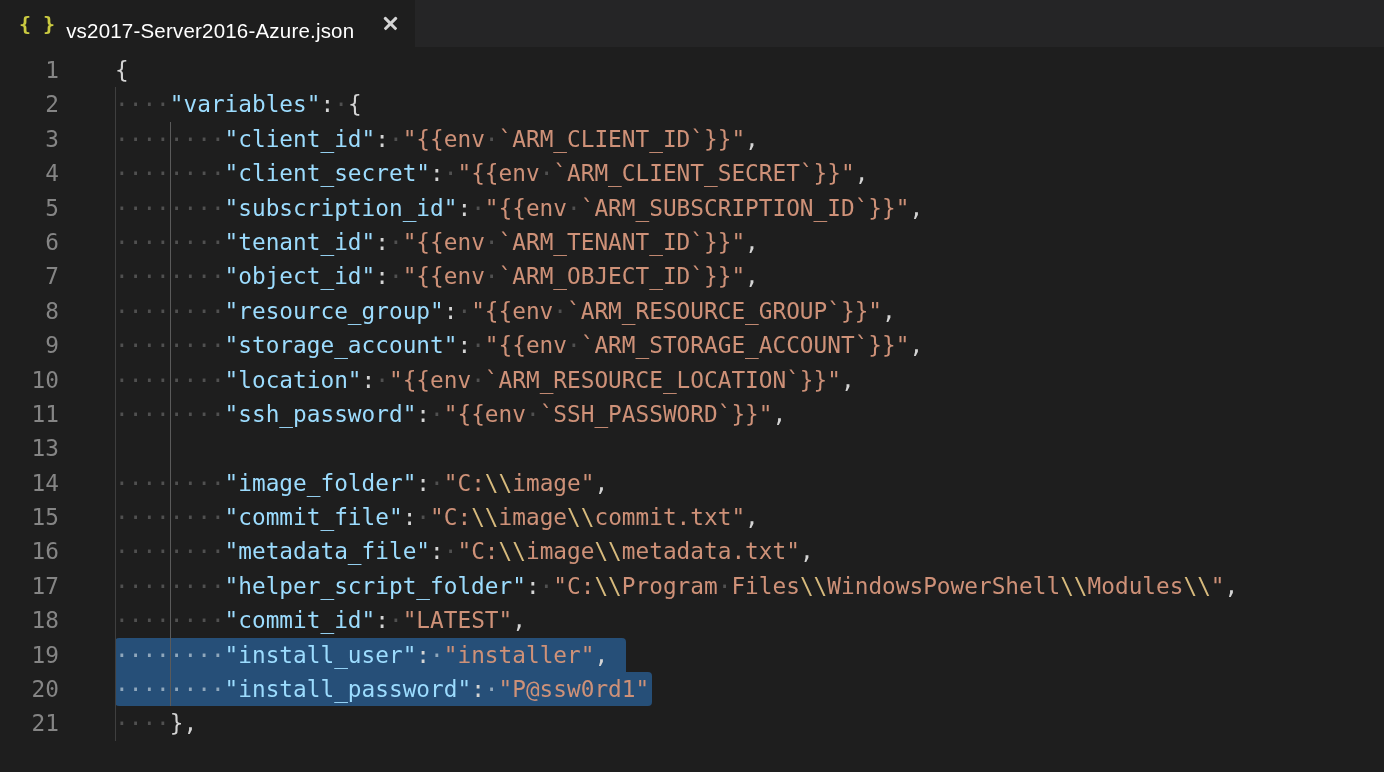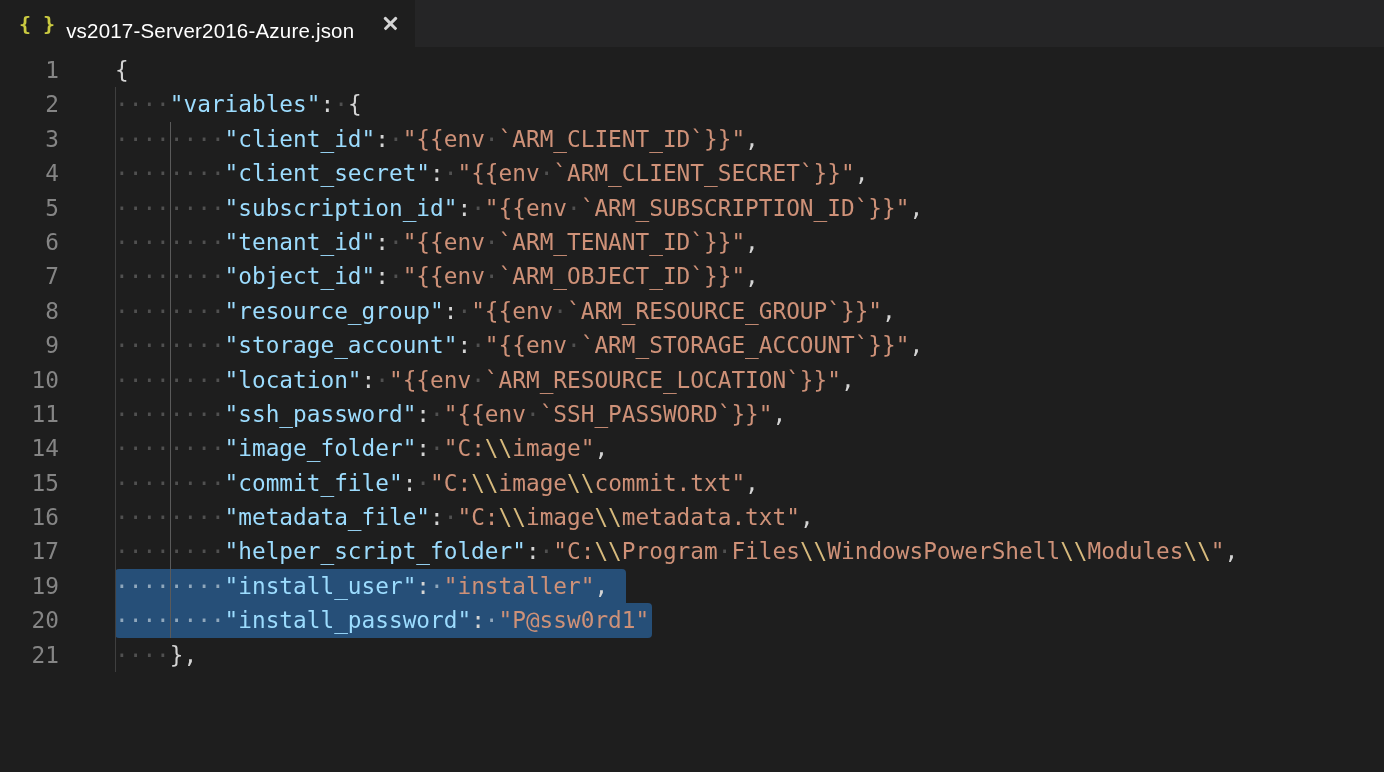--- a/index.html
+++ b/index.html
@@ -60,22 +60,24 @@
         <div class="line"><div class="gutter">2</div><div class="line-content"><div class="guide g0"></div><span class="code"><span class="ws">····</span><span class="tok-k">"variables"</span><span class="tok-p">:</span><span class="ws">·</span><span class="tok-p">{</span></span></div></div>
         <div class="line"><div class="gutter">3</div><div class="line-content"><div class="guide g0"></div><div class="guide g4"></div><span class="code"><span class="ws">········</span><span class="tok-k">"client_id"</span><span class="tok-p">:</span><span class="ws">·</span><span class="tok-s">"{{env</span><span class="ws">·</span><span class="tok-s">`ARM_CLIENT_ID`}}"</span><span class="tok-p">,</span></span></div></div>
         <div class="line"><div class="gutter">4</div><div class="line-content"><div class="guide g0"></div><div class="guide g4"></div><span class="code"><span class="ws">········</span><span class="tok-k">"client_secret"</span><span class="tok-p">:</span><span class="ws">·</span><span class="tok-s">"{{env</span><span class="ws">·</span><span class="tok-s">`ARM_CLIENT_SECRET`}}"</span><span class="tok-p">,</span></span></div></div>
         <div class="line"><div class="gutter">5</div><div class="line-content"><div class="guide g0"></div><div class="guide g4"></div><span class="code"><span class="ws">········</span><span class="tok-k">"subscription_id"</span><span class="tok-p">:</span><span class="ws">·</span><span class="tok-s">"{{env</span><span class="ws">·</span><span class="tok-s">`ARM_SUBSCRIPTION_ID`}}"</span><span class="tok-p">,</span></span></div></div>
         <div class="line"><div class="gutter">6</div><div class="line-content"><div class="guide g0"></div><div class="guide g4"></div><span class="code"><span class="ws">········</span><span class="tok-k">"tenant_id"</span><span class="tok-p">:</span><span class="ws">·</span><span class="tok-s">"{{env</span><span class="ws">·</span><span class="tok-s">`ARM_TENANT_ID`}}"</span><span class="tok-p">,</span></span></div></div>
         <div class="line"><div class="gutter">7</div><div class="line-content"><div class="guide g0"></div><div class="guide g4"></div><span class="code"><span class="ws">········</span><span class="tok-k">"object_id"</span><span class="tok-p">:</span><span class="ws">·</span><span class="tok-s">"{{env</span><span class="ws">·</span><span class="tok-s">`ARM_OBJECT_ID`}}"</span><span class="tok-p">,</span></span></div></div>
         <div class="line"><div class="gutter">8</div><div class="line-content"><div class="guide g0"></div><div class="guide g4"></div><span class="code"><span class="ws">········</span><span class="tok-k">"resource_group"</span><span class="tok-p">:</span><span class="ws">·</span><span class="tok-s">"{{env</span><span class="ws">·</span><span class="tok-s">`ARM_RESOURCE_GROUP`}}"</span><span class="tok-p">,</span></span></div></div>
         <div class="line"><div class="gutter">9</div><div class="line-content"><div class="guide g0"></div><div class="guide g4"></div><span class="code"><span class="ws">········</span><span class="tok-k">"storage_account"</span><span class="tok-p">:</span><span class="ws">·</span><span class="tok-s">"{{env</span><span class="ws">·</span><span class="tok-s">`ARM_STORAGE_ACCOUNT`}}"</span><span class="tok-p">,</span></span></div></div>
         <div class="line"><div class="gutter">10</div><div class="line-content"><div class="guide g0"></div><div class="guide g4"></div><span class="code"><span class="ws">········</span><span class="tok-k">"location"</span><span class="tok-p">:</span><span class="ws">·</span><span class="tok-s">"{{env</span><span class="ws">·</span><span class="tok-s">`ARM_RESOURCE_LOCATION`}}"</span><span class="tok-p">,</span></span></div></div>
         <div class="line"><div class="gutter">11</div><div class="line-content"><div class="guide g0"></div><div class="guide g4"></div><span class="code"><span class="ws">········</span><span class="tok-k">"ssh_password"</span><span class="tok-p">:</span><span class="ws">·</span><span class="tok-s">"{{env</span><span class="ws">·</span><span class="tok-s">`SSH_PASSWORD`}}"</span><span class="tok-p">,</span></span></div></div>
+        <div class="line"><div class="gutter">13</div><div class="line-content"><div class="guide g0"></div><div class="guide g4"></div><span class="code"></span></div></div>
         <div class="line"><div class="gutter">14</div><div class="line-content"><div class="guide g0"></div><div class="guide g4"></div><span class="code"><span class="ws">········</span><span class="tok-k">"image_folder"</span><span class="tok-p">:</span><span class="ws">·</span><span class="tok-s">"C:</span><span class="tok-e">\\</span><span class="tok-s">image"</span><span class="tok-p">,</span></span></div></div>
         <div class="line"><div class="gutter">15</div><div class="line-content"><div class="guide g0"></div><div class="guide g4"></div><span class="code"><span class="ws">········</span><span class="tok-k">"commit_file"</span><span class="tok-p">:</span><span class="ws">·</span><span class="tok-s">"C:</span><span class="tok-e">\\</span><span class="tok-s">image</span><span class="tok-e">\\</span><span class="tok-s">commit.txt"</span><span class="tok-p">,</span></span></div></div>
         <div class="line"><div class="gutter">16</div><div class="line-content"><div class="guide g0"></div><div class="guide g4"></div><span class="code"><span class="ws">········</span><span class="tok-k">"metadata_file"</span><span class="tok-p">:</span><span class="ws">·</span><span class="tok-s">"C:</span><span class="tok-e">\\</span><span class="tok-s">image</span><span class="tok-e">\\</span><span class="tok-s">metadata.txt"</span><span class="tok-p">,</span></span></div></div>
         <div class="line"><div class="gutter">17</div><div class="line-content"><div class="guide g0"></div><div class="guide g4"></div><span class="code"><span class="ws">········</span><span class="tok-k">"helper_script_folder"</span><span class="tok-p">:</span><span class="ws">·</span><span class="tok-s">"C:</span><span class="tok-e">\\</span><span class="tok-s">Program</span><span class="ws">·</span><span class="tok-s">Files</span><span class="tok-e">\\</span><span class="tok-s">WindowsPowerShell</span><span class="tok-e">\\</span><span class="tok-s">Modules</span><span class="tok-e">\\</span><span class="tok-s">"</span><span class="tok-p">,</span></span></div></div>
+        <div class="line"><div class="gutter">18</div><div class="line-content"><div class="guide g0"></div><div class="guide g4"></div><span class="code"><span class="ws">········</span><span class="tok-k">"commit_id"</span><span class="tok-p">:</span><span class="ws">·</span><span class="tok-s">"LATEST"</span><span class="tok-p">,</span></span></div></div>
         <div class="line selected"><div class="gutter">19</div><div class="line-content"><div class="sel sel-first" style="width: calc(36ch + 18px);"></div><div class="guide g0"></div><div class="guide g4"></div><span class="code"><span class="ws">········</span><span class="tok-k">"install_user"</span><span class="tok-p">:</span><span class="ws">·</span><span class="tok-s">"installer"</span><span class="tok-p">,</span></span></div></div>
         <div class="line selected"><div class="gutter">20</div><div class="line-content"><div class="sel sel-last" style="width: calc(39ch + 3px);"></div><div class="guide g0"></div><div class="guide g4"></div><span class="code"><span class="ws">········</span><span class="tok-k">"install_password"</span><span class="tok-p">:</span><span class="ws">·</span><span class="tok-s">"P@ssw0rd1"</span></span></div></div>
         <div class="line"><div class="gutter">21</div><div class="line-content"><div class="guide g0"></div><span class="code"><span class="ws">····</span><span class="tok-p">},</span></span></div></div>
       </div>
   </div>
 </div>
 
 </body></html>

